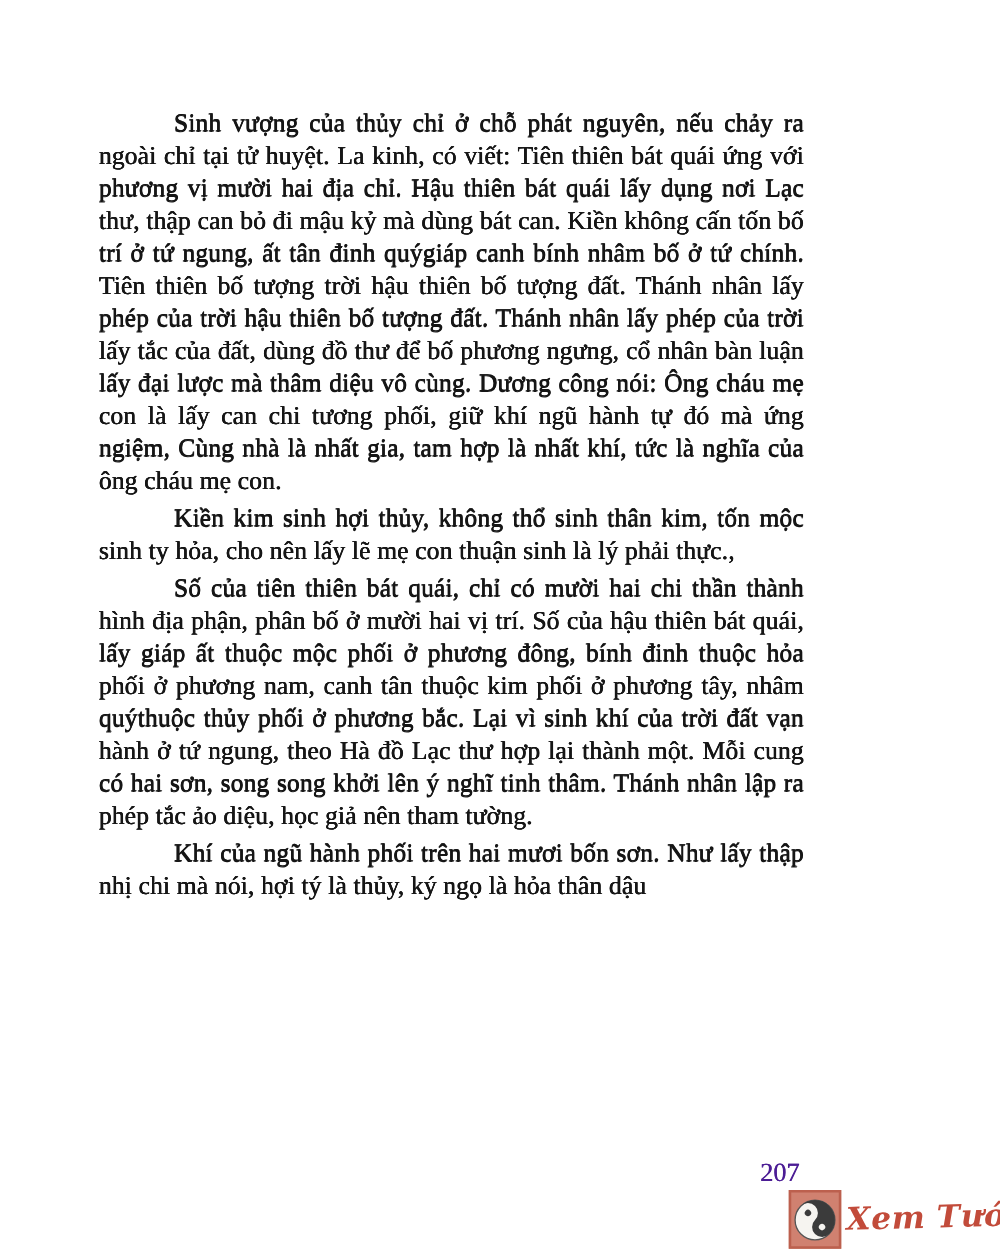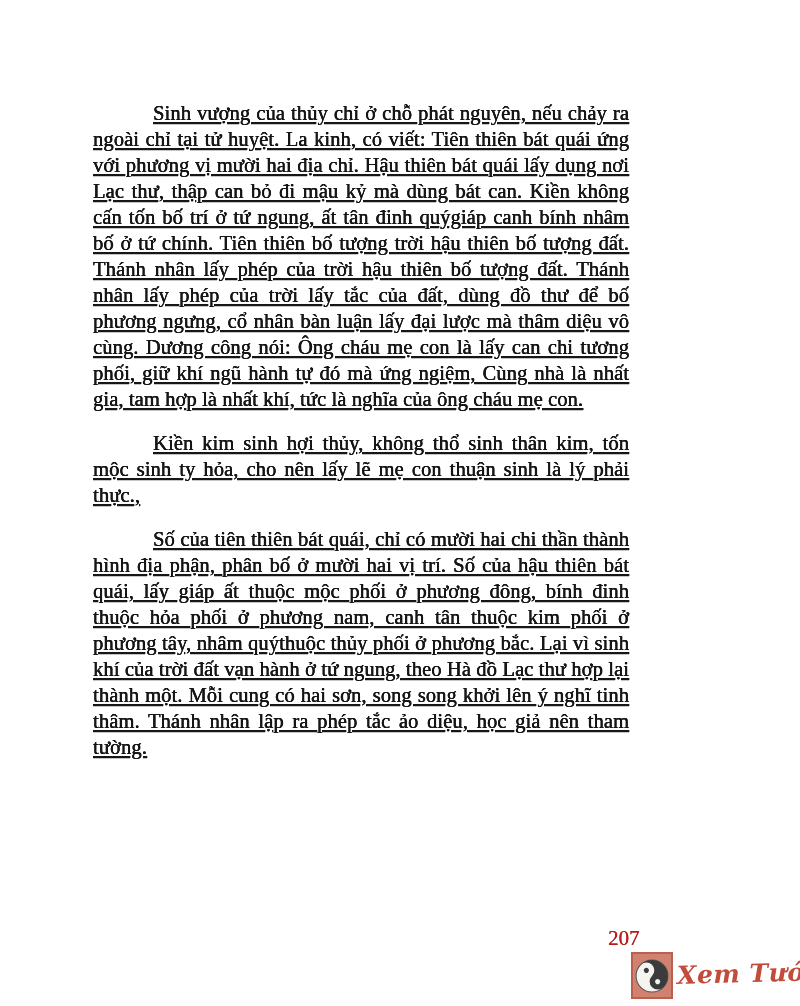--- a/index.html
+++ b/index.html
@@ -26,31 +26,30 @@
     width: 572px;
     color: #161616;
     font-size: 20.5px;
     line-height: 26px;
     text-align: justify;
     
     text-shadow: 0.35px 0 0 currentColor, 0 0.25px 0 currentColor;
     letter-spacing: 0.1px;
   }
   .page-text p {
-    margin: 18px;
+    margin: 4px;
     padding: 0;
     text-indent: 60px;
-    text-decoration: underline;
   }
   .page-number {
     position: absolute;
     left: 608px;
     top: 926px;
     font-size: 21px;
-    color: #b91c1c;
+    color: #4c1d95;
     text-shadow: 0.3px 0 0 currentColor;
   }
   .watermark {
     position: absolute;
     left: 631px;
     top: 952px;
     display: flex;
     align-items: flex-start;
   }
   .wm-badge {
@@ -82,20 +81,21 @@
 </style>
 </head>
 <body>
 
 <div class="scan-page">
 
   <div class="page-text">
     <p>Sinh vượng của thủy chỉ ở chỗ phát nguyên, nếu chảy ra ngoài chỉ tại tử huyệt. La kinh, có viết: Tiên thiên bát quái ứng với phương vị mười hai địa chỉ. Hậu thiên bát quái lấy dụng nơi Lạc thư, thập can bỏ đi mậu kỷ mà dùng bát can. Kiền không cấn tốn bố trí ở tứ ngung, ất tân đinh quýgiáp canh bính nhâm bố ở tứ chính. Tiên thiên bố tượng trời hậu thiên bố tượng đất. Thánh nhân lấy phép của trời hậu thiên bố tượng đất. Thánh nhân lấy phép của trời lấy tắc của đất, dùng đồ thư để bố phương ngưng, cổ nhân bàn luận lấy đại lược mà thâm diệu vô cùng. Dương công nói: Ông cháu mẹ con là lấy can chi tương phối, giữ khí ngũ hành tự đó mà ứng ngiệm, Cùng nhà là nhất gia, tam hợp là nhất khí, tức là nghĩa của ông cháu mẹ con.</p>
     <p>Kiền kim sinh hợi thủy, không thổ sinh thân kim, tốn mộc sinh ty hỏa, cho nên lấy lẽ mẹ con thuận sinh là lý phải thực.,</p>
     <p>Số của tiên thiên bát quái, chỉ có mười hai chi thần thành hình địa phận, phân bố ở mười hai vị trí. Số của hậu thiên bát quái, lấy giáp ất thuộc mộc phối ở phương đông, bính đinh thuộc hỏa phối ở phương nam, canh tân thuộc kim phối ở phương tây, nhâm quýthuộc thủy phối ở phương bắc. Lại vì sinh khí của trời đất vạn hành ở tứ ngung, theo Hà đồ Lạc thư hợp lại thành một. Mỗi cung có hai sơn, song song khởi lên ý nghĩ tinh thâm. Thánh nhân lập ra phép tắc ảo diệu, học giả nên tham tường.</p>
+    <p>Khí của ngũ hành phối trên hai mươi bốn sơn. Như lấy thập nhị chi mà nói, hợi tý là thủy, ký ngọ là hỏa thân dậu</p>
   </div>
 
   <div class="page-number">207</div>
 
   <div class="watermark">
     <div class="wm-badge">
       <span style="display:flex;">
         <svg width="34" height="34" viewBox="0 0 32 32" aria-hidden="true">
           <circle cx="16" cy="16" r="15" fill="#f6f4f0" stroke="#555555" stroke-width="1"></circle>
           <path d="M16 1 A15 15 0 0 1 16 31 A7.5 7.5 0 0 1 16 16 A7.5 7.5 0 0 0 16 1 Z" fill="#3b3b3b"></path>

